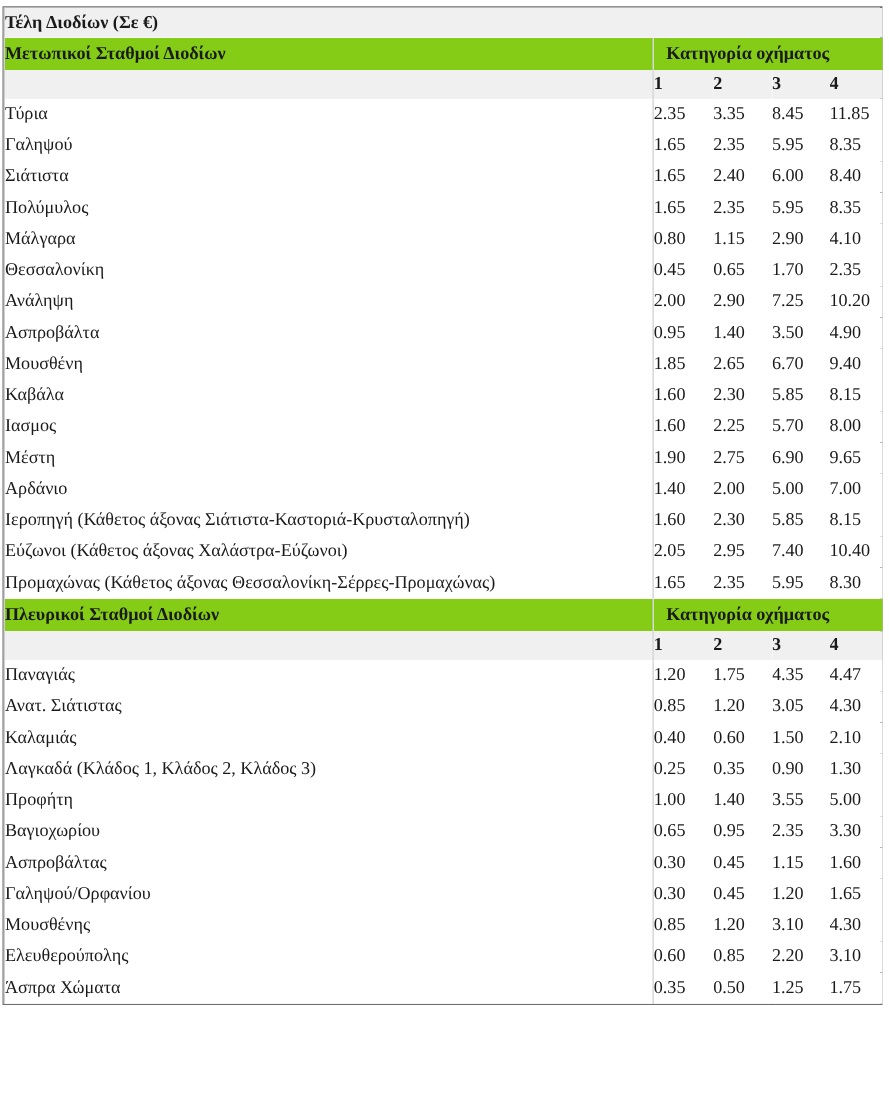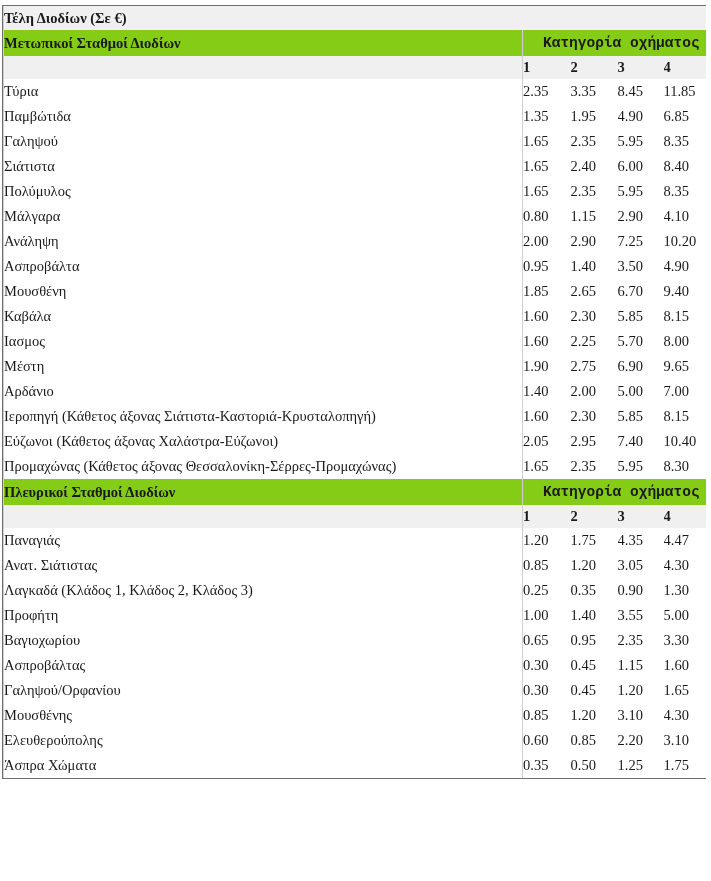--- a/index.html
+++ b/index.html
@@ -94,23 +94,22 @@
   }
 
   
   tr.section-head td {
     background: #84cc16;
     font-weight: bold;
     height: 26px;
     line-height: 26px;
   }
   tr.section-head td.cat {
-    padding-left: 20px;
+    padding-left: 10px;
     font-weight: bold;
-    font-family: Liberation Mono, monospace;
   }
 
   
   tr.colnum-row td {
     background: #f0f0f0;
     font-weight: bold;
     height: 23px;
     line-height: 23px;
   }
 
@@ -151,27 +150,20 @@
           <td class="val">4</td>
         </tr>
         <tr class="data-row">
           <td class="name">Τύρια</td>
           <td class="val first">2.35</td>
           <td class="val">3.35</td>
           <td class="val">8.45</td>
           <td class="val">11.85</td>
         </tr>
         <tr class="data-row">
-          <td class="name">Παμβώτιδα</td>
-          <td class="val first">1.35</td>
-          <td class="val">1.95</td>
-          <td class="val">4.90</td>
-          <td class="val">6.85</td>
-        </tr>
-        <tr class="data-row">
           <td class="name">Γαληψού</td>
           <td class="val first">1.65</td>
           <td class="val">2.35</td>
           <td class="val">5.95</td>
           <td class="val">8.35</td>
         </tr>
         <tr class="data-row">
           <td class="name">Σιάτιστα</td>
           <td class="val first">1.65</td>
           <td class="val">2.40</td>
@@ -184,20 +176,27 @@
           <td class="val">2.35</td>
           <td class="val">5.95</td>
           <td class="val">8.35</td>
         </tr>
         <tr class="data-row">
           <td class="name">Μάλγαρα</td>
           <td class="val first">0.80</td>
           <td class="val">1.15</td>
           <td class="val">2.90</td>
           <td class="val">4.10</td>
+        </tr>
+        <tr class="data-row">
+          <td class="name">Θεσσαλονίκη</td>
+          <td class="val first">0.45</td>
+          <td class="val">0.65</td>
+          <td class="val">1.70</td>
+          <td class="val">2.35</td>
         </tr>
         <tr class="data-row">
           <td class="name">Ανάληψη</td>
           <td class="val first">2.00</td>
           <td class="val">2.90</td>
           <td class="val">7.25</td>
           <td class="val">10.20</td>
         </tr>
         <tr class="data-row">
           <td class="name">Ασπροβάλτα</td>
@@ -281,20 +280,27 @@
           <td class="val">4.47</td>
         </tr>
         <tr class="data-row">
           <td class="name">Ανατ. Σιάτιστας</td>
           <td class="val first">0.85</td>
           <td class="val">1.20</td>
           <td class="val">3.05</td>
           <td class="val">4.30</td>
         </tr>
         <tr class="data-row">
+          <td class="name">Καλαμιάς</td>
+          <td class="val first">0.40</td>
+          <td class="val">0.60</td>
+          <td class="val">1.50</td>
+          <td class="val">2.10</td>
+        </tr>
+        <tr class="data-row">
           <td class="name">Λαγκαδά (Κλάδος 1, Κλάδος 2, Κλάδος 3)</td>
           <td class="val first">0.25</td>
           <td class="val">0.35</td>
           <td class="val">0.90</td>
           <td class="val">1.30</td>
         </tr>
         <tr class="data-row">
           <td class="name">Προφήτη</td>
           <td class="val first">1.00</td>
           <td class="val">1.40</td>

